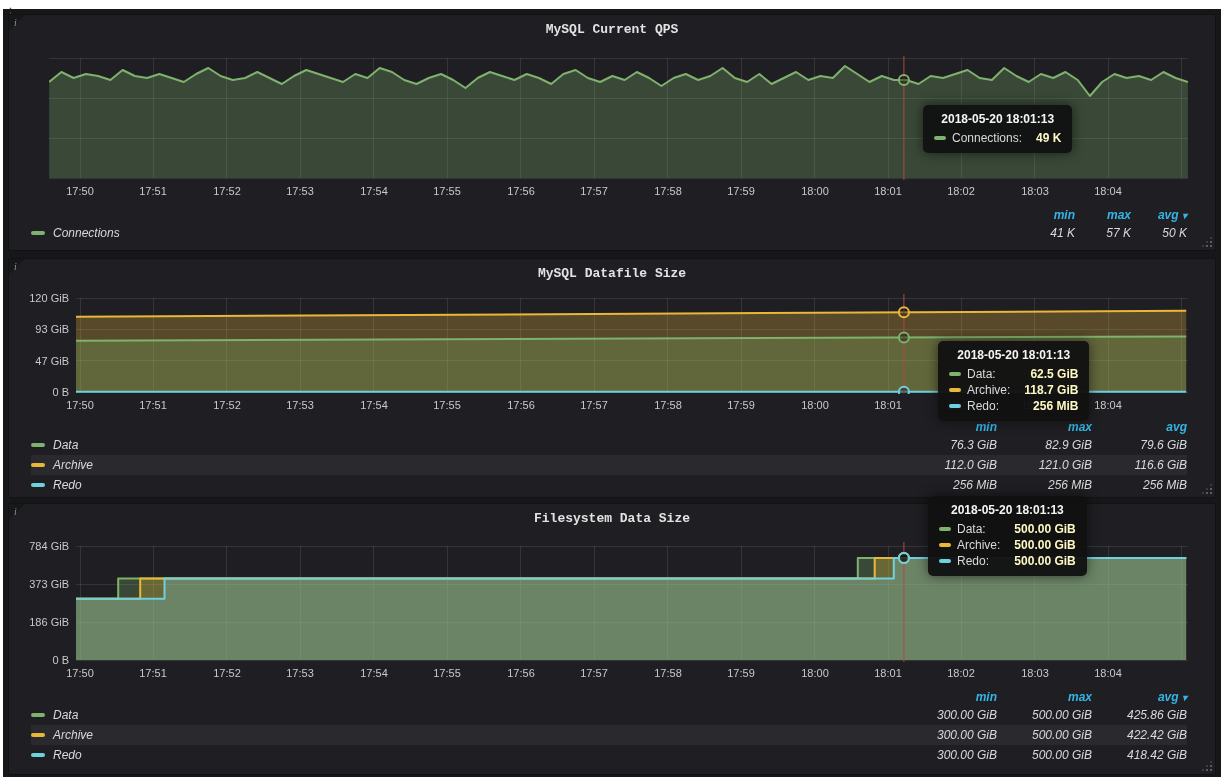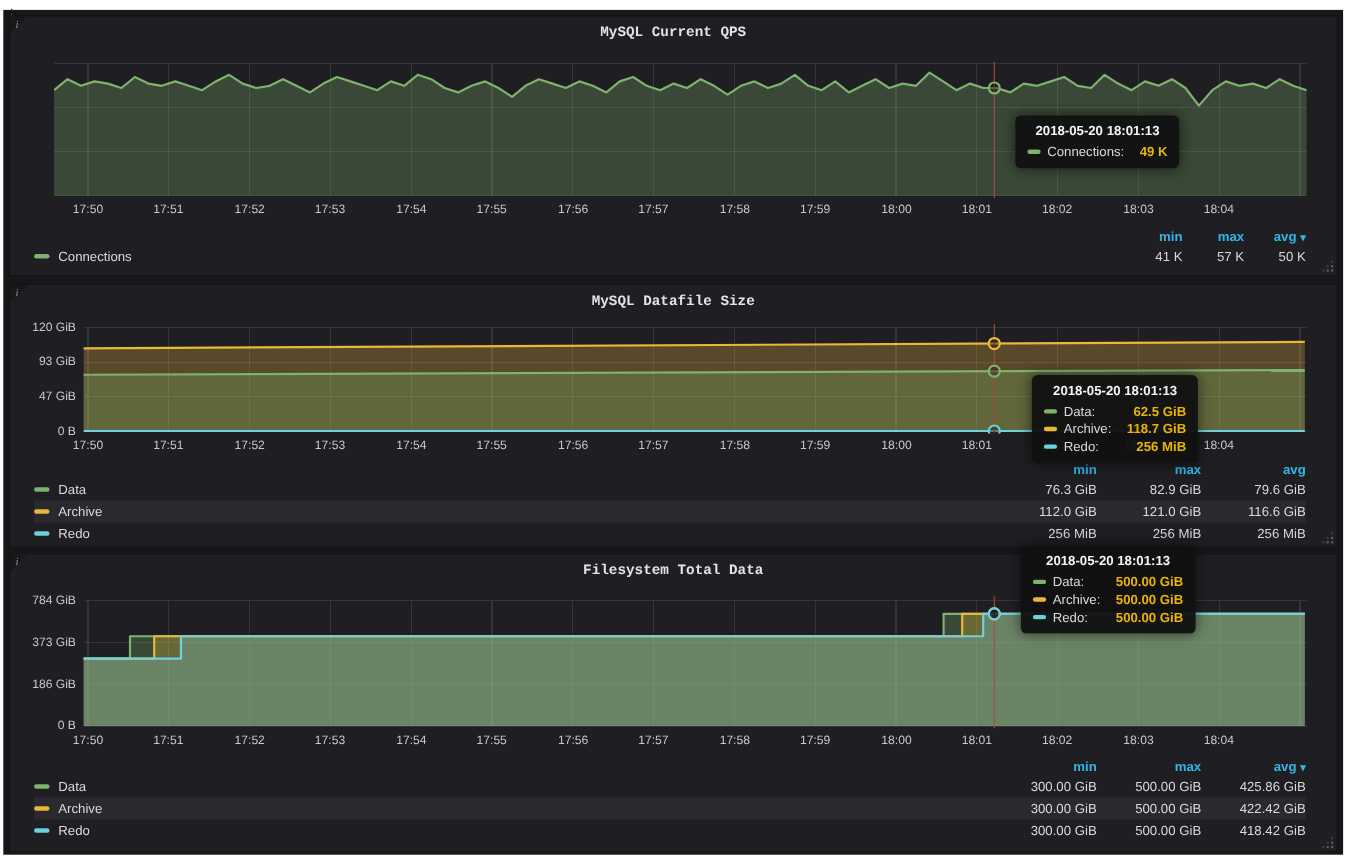--- a/index.html
+++ b/index.html
@@ -9,37 +9,37 @@
   .ptitle{position:absolute;left:0;right:0;top:7px;text-align:center;font-size:13px;font-weight:700;color:#e3e3e3;cursor:pointer;font-family:Liberation Mono, monospace;}
   .corner{position:absolute;left:0;top:0;width:0;height:0;border-top:16px solid #17181a;border-right:16px solid transparent;}
   .info{position:absolute;left:5px;top:2px;font-size:10px;font-style:italic;font-family:"Liberation Serif",serif;color:#8e9299;cursor:pointer;}
   .plot{position:absolute;}
   .plot svg{display:block;}
   .grid{stroke:rgba(255,255,255,0.10);stroke-width:1;shape-rendering:crispEdges;}
   .y-axis{position:absolute;}
   .yt{position:absolute;right:0;width:100%;text-align:right;font-size:11px;color:#c8c9ca;line-height:16px;}
   .x-axis{position:absolute;height:16px;}
   .xt{position:absolute;top:0;transform:translateX(-50%);font-size:11px;color:#c8c9ca;white-space:nowrap;}
-  .legend{position:absolute;left:22px;right:28px;}
+  .legend{position:absolute;left:22px;right:28px;font-style:italic;}
   .lhead,.lrow{display:grid;grid-template-columns:1fr var(--c) var(--c) var(--c);align-items:center;}
   .legend.p1{--c:56px;}
   .legend.p23{--c:95px;}
   .lhead{height:17px;}
   .lrow{height:20px;font-size:12px;color:#d8d9da;}
   .lrow.alt{background:rgba(255,255,255,0.05);}
   .lh{text-align:right;color:#33b5e5;font-weight:700;font-size:12px;cursor:pointer;white-space:nowrap;}
   .caret{font-size:10px;}
   .lname{display:flex;align-items:center;cursor:pointer;}
   .lv{text-align:right;white-space:nowrap;}
   .sw{display:inline-block;width:14px;height:4px;border-radius:2px;margin-right:8px;flex:0 0 auto;}
   .tooltip{position:absolute;background:rgba(17,17,18,0.96);border-radius:5px;padding:7px 11px 8px 11px;font-size:12px;color:#d8d9da;box-shadow:0 0 12px rgba(0,0,0,0.55);z-index:20;white-space:nowrap;}
   .tt-time{font-weight:700;color:#f5f5f5;text-align:center;margin-bottom:5px;}
   .tt-row{display:flex;align-items:center;margin-top:2px;}
   .tt-row .sw{width:12px;margin-right:6px;}
-  .tt-val{margin-left:auto;padding-left:14px;font-weight:700;color:#eab308;}
+  .tt-val{margin-left:auto;padding-left:14px;font-weight:700;color:#fef9c3;}
   .edots{position:absolute;left:1px;width:6px;font-size:13px;line-height:7px;color:#46494f;letter-spacing:0;}
   .rs{position:absolute;right:3px;bottom:3px;width:2px;height:2px;background:#5a5d63;cursor:nwse-resize;
       box-shadow:-4px 0 0 #5a5d63,0 -4px 0 #5a5d63,-4px -4px 0 rgba(90,93,99,0.45),-8px 0 0 rgba(90,93,99,0.45),0 -8px 0 rgba(90,93,99,0.45);}
 </style>
 </head>
 <body>
 
 <div class="stage">
   <div class="dashboard">
 
@@ -213,21 +213,21 @@
         </div>
       </div>
       <div class="rs"></div>
     </div>
 
     <div class="edots" style="top:519px;">⋮</div>
 
     <div class="panel" style="top:494px;height:272px;">
       <div class="corner"></div>
       <div class="info">i</div>
-      <div class="ptitle">Filesystem Total Data</div>
+      <div class="ptitle">Filesystem Data Size</div>
       <div class="y-axis" style="left:0;top:38px;width:60px;height:120px;">
           <span class="yt" style="top:-4px">784 GiB</span>
           <span class="yt" style="top:34px">373 GiB</span>
           <span class="yt" style="top:72px">186 GiB</span>
           <span class="yt" style="top:110px">0 B</span>
         </div>
       <div class="plot" style="left:67px;top:38px;width:1112px;height:120px;">
         <svg width="1112" height="120" viewBox="0 0 1112 120">
             <line class="grid" x1="0" x2="1112" y1="4.0" y2="4.0"></line>
             <line class="grid" x1="0" x2="1112" y1="42.0" y2="42.0"></line>

